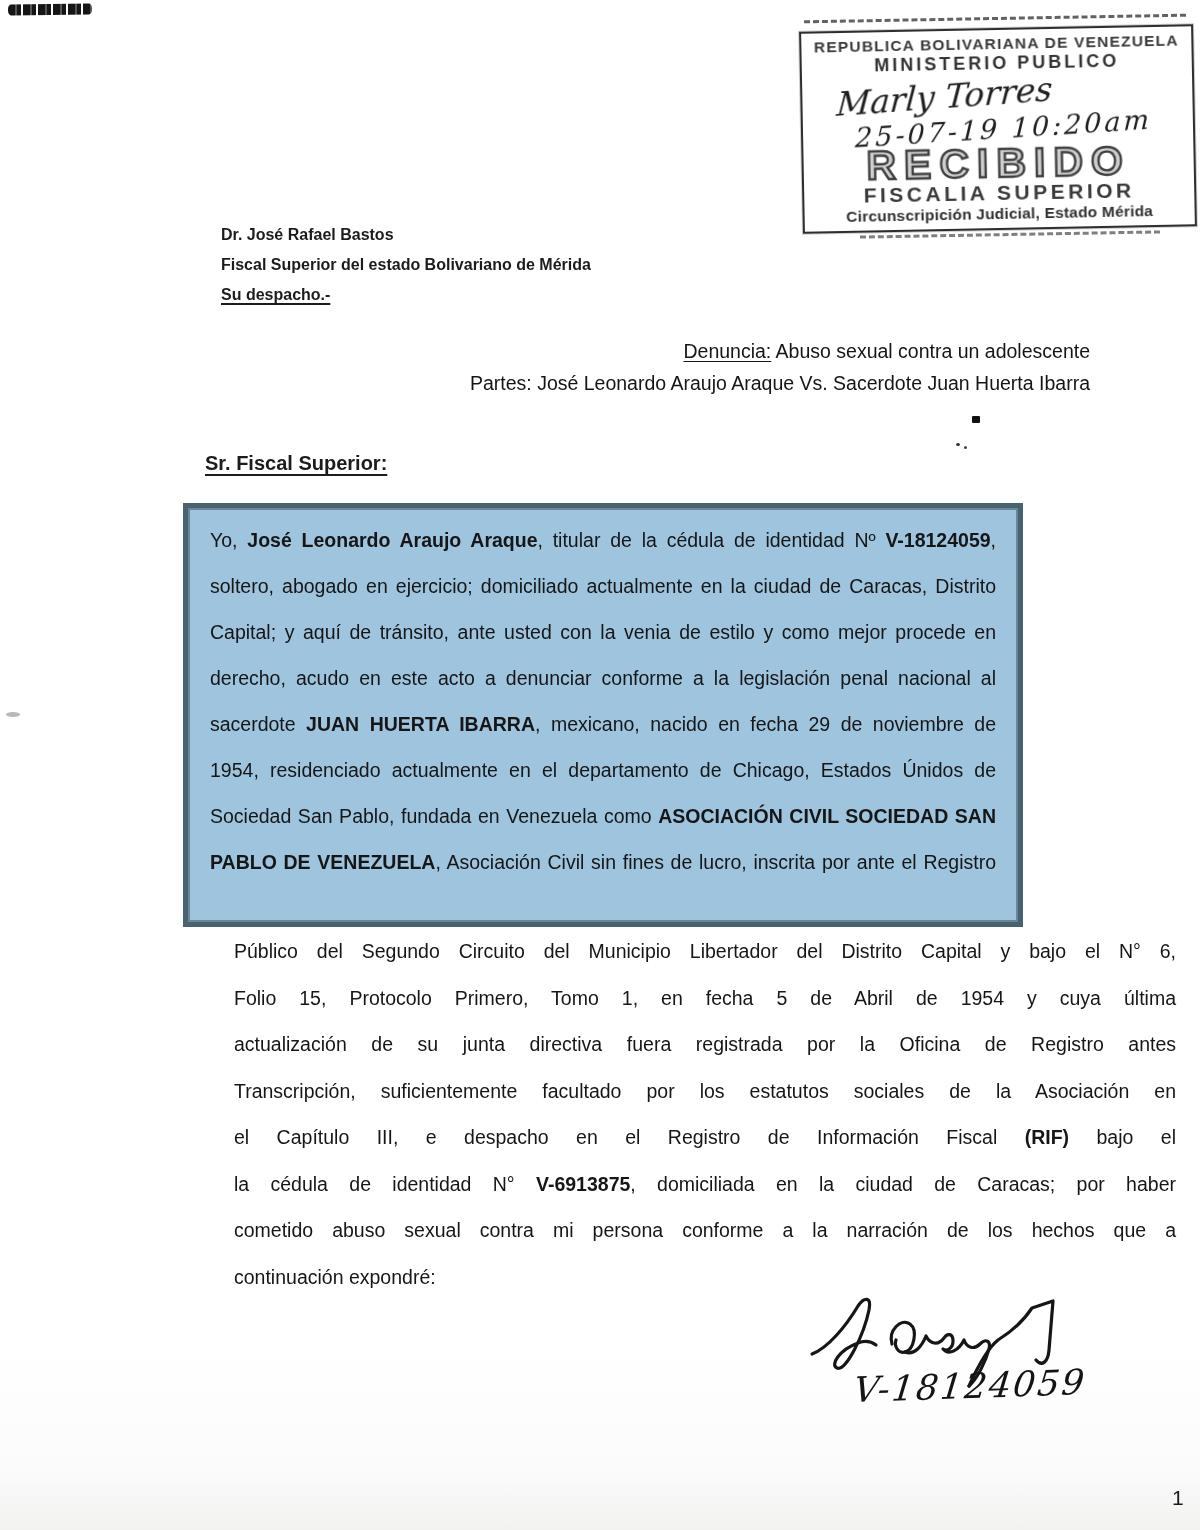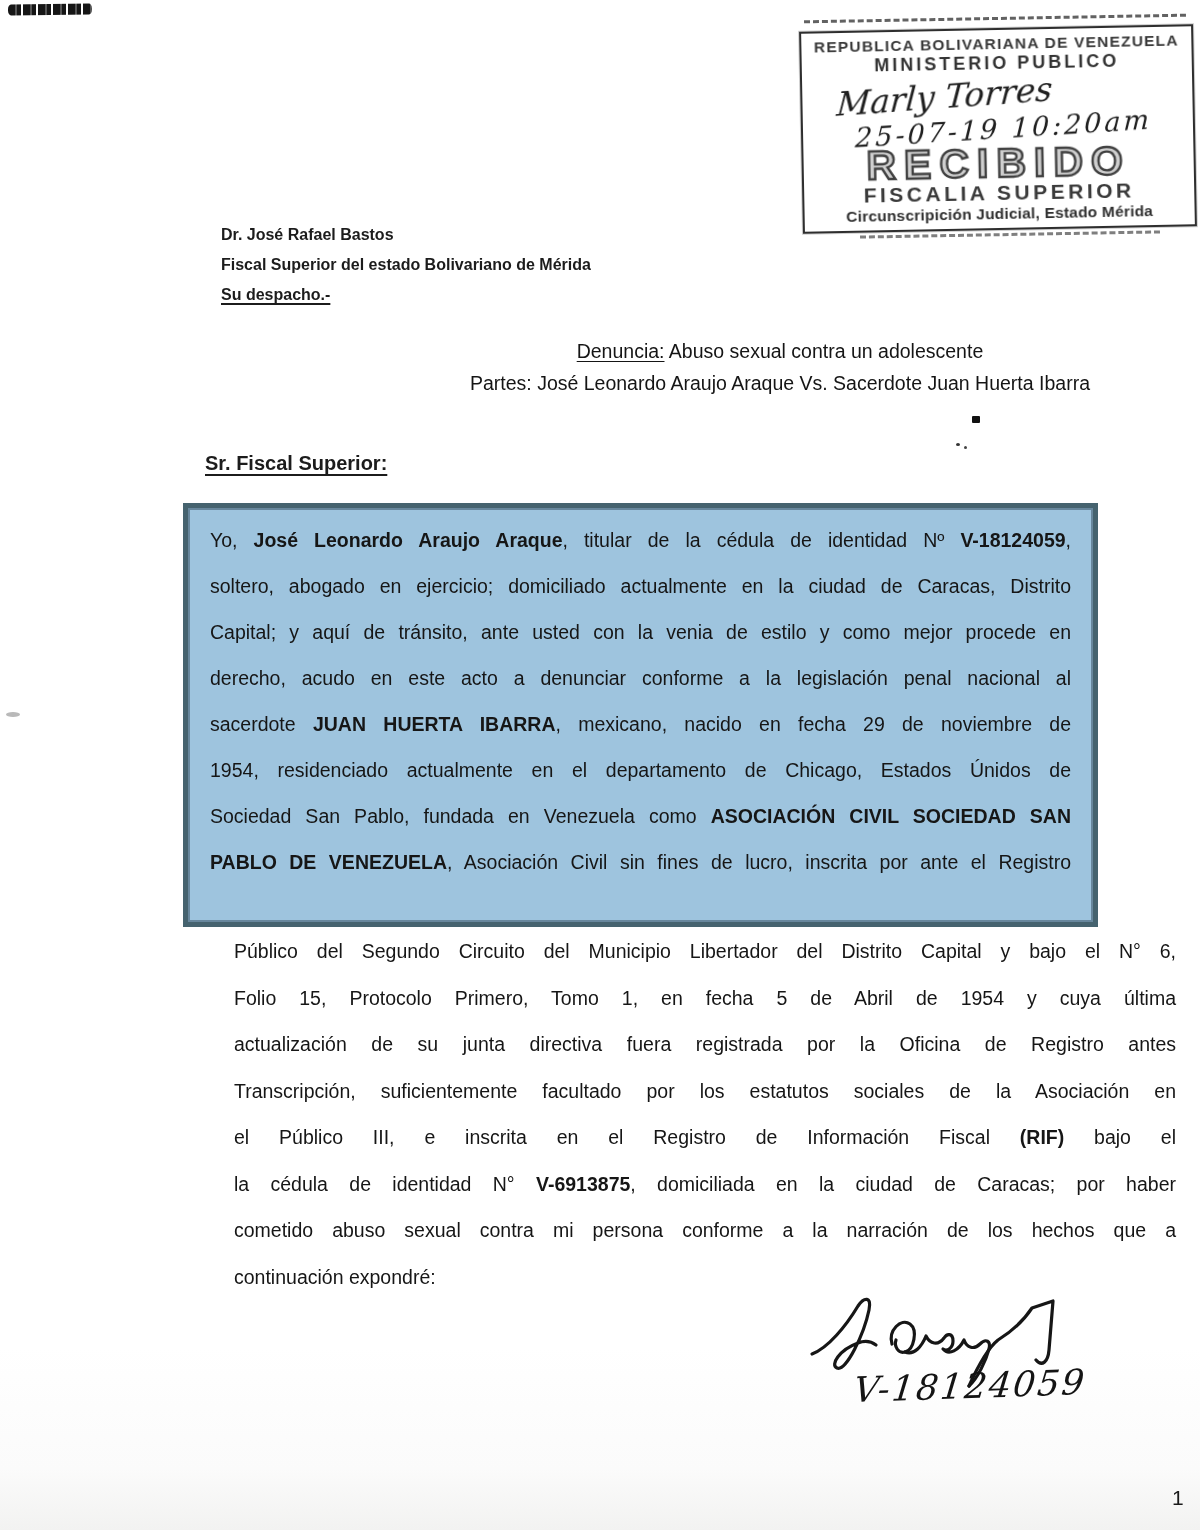--- a/index.html
+++ b/index.html
@@ -32,30 +32,30 @@
   .stamp .recibido{
     margin-top:-4px;font-size:41px;font-weight:900;letter-spacing:8px;
     color:rgba(35,35,35,.22);-webkit-text-stroke:2.4px rgba(35,35,35,.85);white-space:nowrap;
   }
   .stamp .office{margin-top:-6px;font-size:21px;letter-spacing:3.5px;font-weight:700;color:#3a3a3a;white-space:nowrap;}
   .stamp .juris{font-size:15.5px;font-weight:700;color:#303030;white-space:nowrap;letter-spacing:.2px;}
   
   .addressee{position:absolute;left:221px;top:220px;font-size:16px;font-weight:700;line-height:30px;}
   .addressee .u{text-decoration:underline;text-underline-offset:3px;text-decoration-thickness:2px;}
   
-  .subject{position:absolute;right:110px;top:336px;text-align:center;font-size:19.5px;line-height:31.5px;color:#151515;}
+  .subject{position:absolute;right:110px;top:336px;text-align:right;font-size:19.5px;line-height:31.5px;color:#151515;}
   .subject .u{text-decoration:underline;text-underline-offset:3px;}
   .speck1{position:absolute;left:972px;top:416px;width:8px;height:7px;background:#111;border-radius:1px;}
   .speck2{position:absolute;left:956px;top:443px;width:4px;height:3px;background:#333;border-radius:50%;}
   .speck3{position:absolute;left:964px;top:446px;width:3px;height:3px;background:#444;border-radius:50%;}
   
   .salutation{position:absolute;left:205px;top:452px;font-size:20px;font-weight:700;text-decoration:underline;text-underline-offset:4px;text-decoration-thickness:2px;}
   
   .hl-box{
-    position:absolute;left:183px;top:503px;width:915px;height:424px;box-sizing:border-box;
+    position:absolute;left:183px;top:503px;width:840px;height:424px;box-sizing:border-box;
     border:5px solid #46636f;box-shadow:inset 0 0 0 2px rgba(38,62,78,.45);
     padding:9px 22px 0 22px;
   }
   .body-rest{position:absolute;left:186px;top:928px;width:942px;margin-left:48px;}
   .bline{
     height:46px;line-height:46px;font-size:19.5px;color:#161616;
     text-align:justify;text-align-last:justify;white-space:nowrap;overflow:visible;
   }
   .body-rest .bline{height:46.5px;line-height:46.5px;}
   .bline.last{text-align-last:left;}
@@ -114,21 +114,21 @@
       <div class="bline"><span>1954, residenciado actualmente en el departamento de Chicago, Estados Únidos de</span></div>
       <div class="bline"><span>Sociedad San Pablo, fundada en Venezuela como </span><b>ASOCIACIÓN CIVIL SOCIEDAD SAN</b></div>
       <div class="bline"><b>PABLO DE VENEZUELA</b><span>, Asociación Civil sin fines de lucro, inscrita por ante el Registro</span></div>
     </div>
 
   <div class="body-rest" id="body-rest">
       <div class="bline"><span>Público del Segundo Circuito del Municipio Libertador del Distrito Capital y bajo el N° 6,</span></div>
       <div class="bline"><span>Folio 15, Protocolo Primero, Tomo 1, en fecha 5 de Abril de 1954 y cuya última</span></div>
       <div class="bline"><span>actualización de su junta directiva fuera registrada por la Oficina de Registro antes</span></div>
       <div class="bline"><span>Transcripción, suficientemente facultado por los estatutos sociales de la Asociación en</span></div>
-      <div class="bline"><span>el Público III, e inscrita en el Registro de Información Fiscal </span><b>(RIF)</b><span> bajo el</span></div>
+      <div class="bline"><span>el Capítulo III, e despacho en el Registro de Información Fiscal </span><b>(RIF)</b><span> bajo el</span></div>
       <div class="bline"><span>la cédula de identidad N° </span><b>V-6913875</b><span>, domiciliada en la ciudad de Caracas; por haber</span></div>
       <div class="bline"><span>cometido abuso sexual contra mi persona conforme a la narración de los hechos que a</span></div>
       <div class="bline last"><span>continuación expondré:</span></div>
     </div>
 
   <div class="sig">
     <svg width="300" height="150" viewBox="0 0 300 150">
       <g fill="none" stroke="#161616" stroke-width="3.2" stroke-linecap="round" stroke-linejoin="round">
         <path d="M6,66 C22,60 40,38 52,18 C58,9 66,8 63,22 C58,46 40,84 31,80 C24,77 33,62 52,55 C60,52 66,54 70,57"></path>
         <path d="M86,56 C82,42 95,30 104,36 C112,42 108,62 99,64 C92,66 88,58 90,52"></path>

